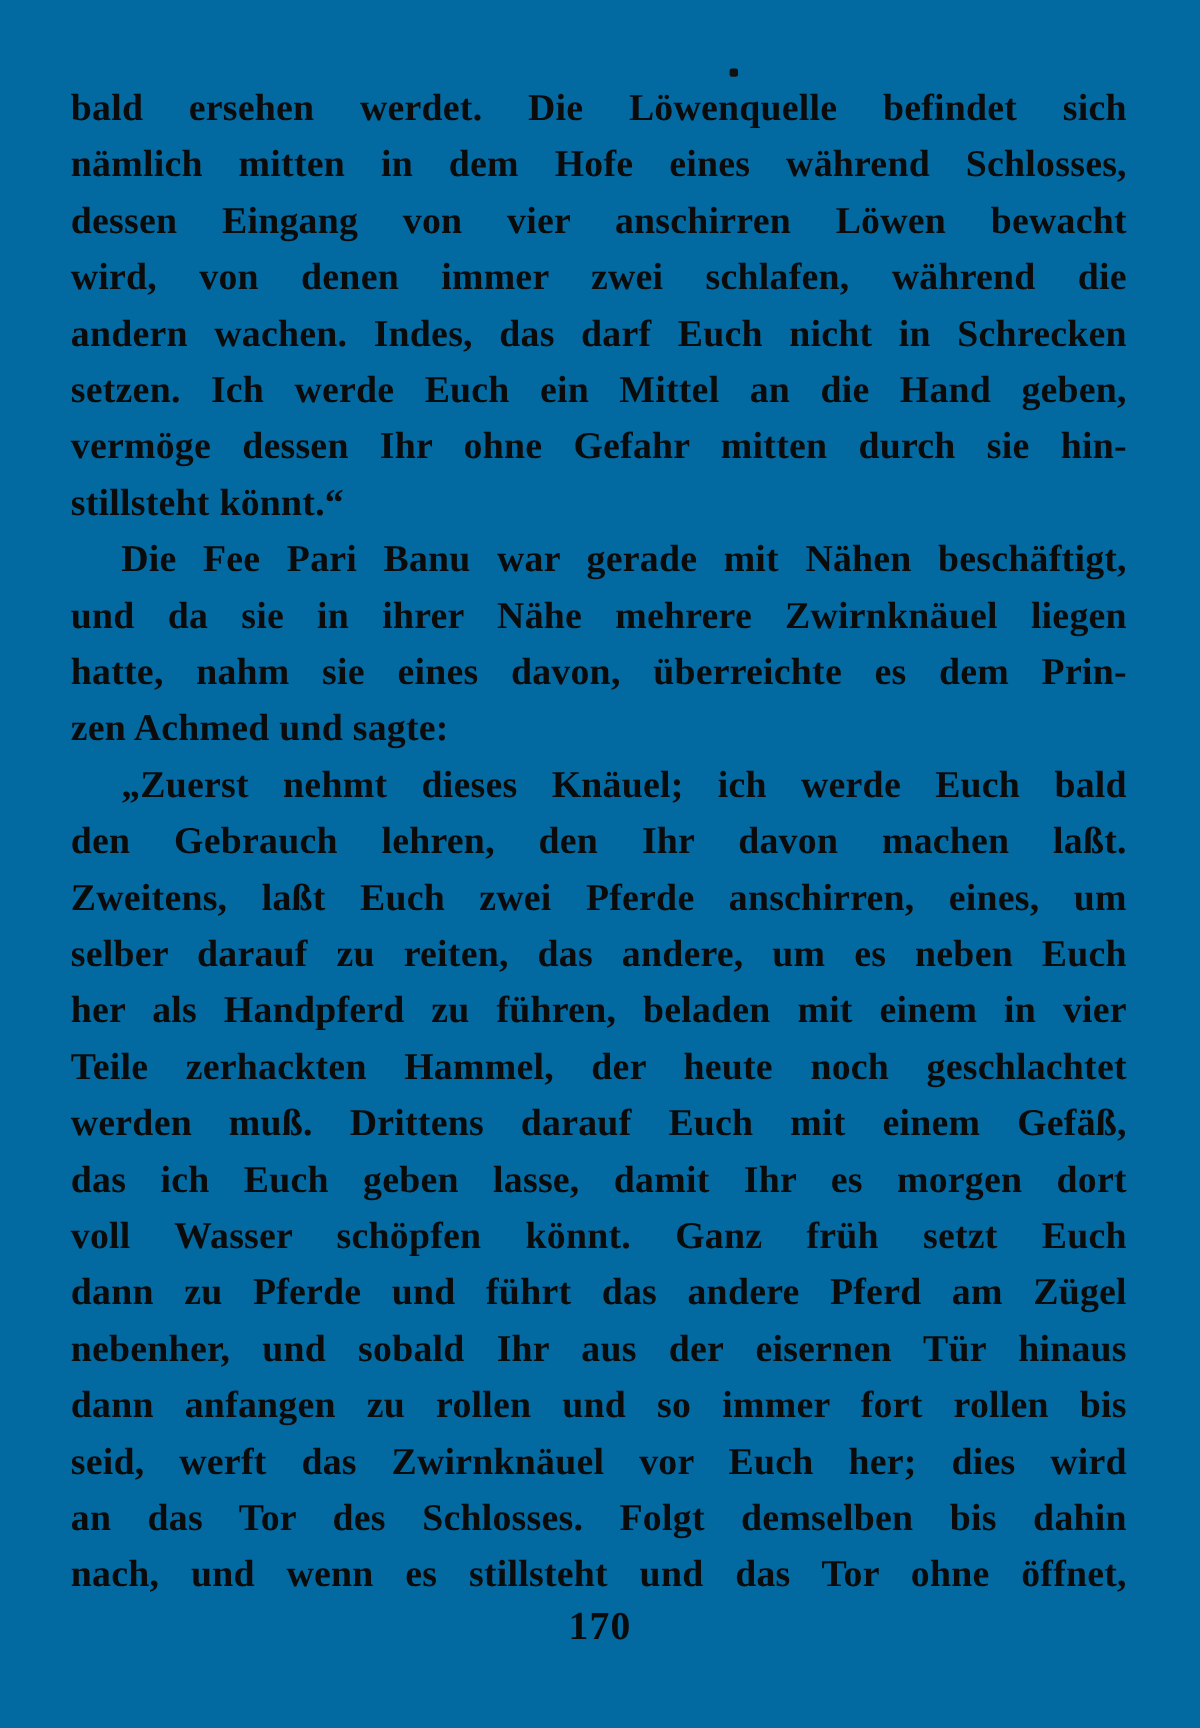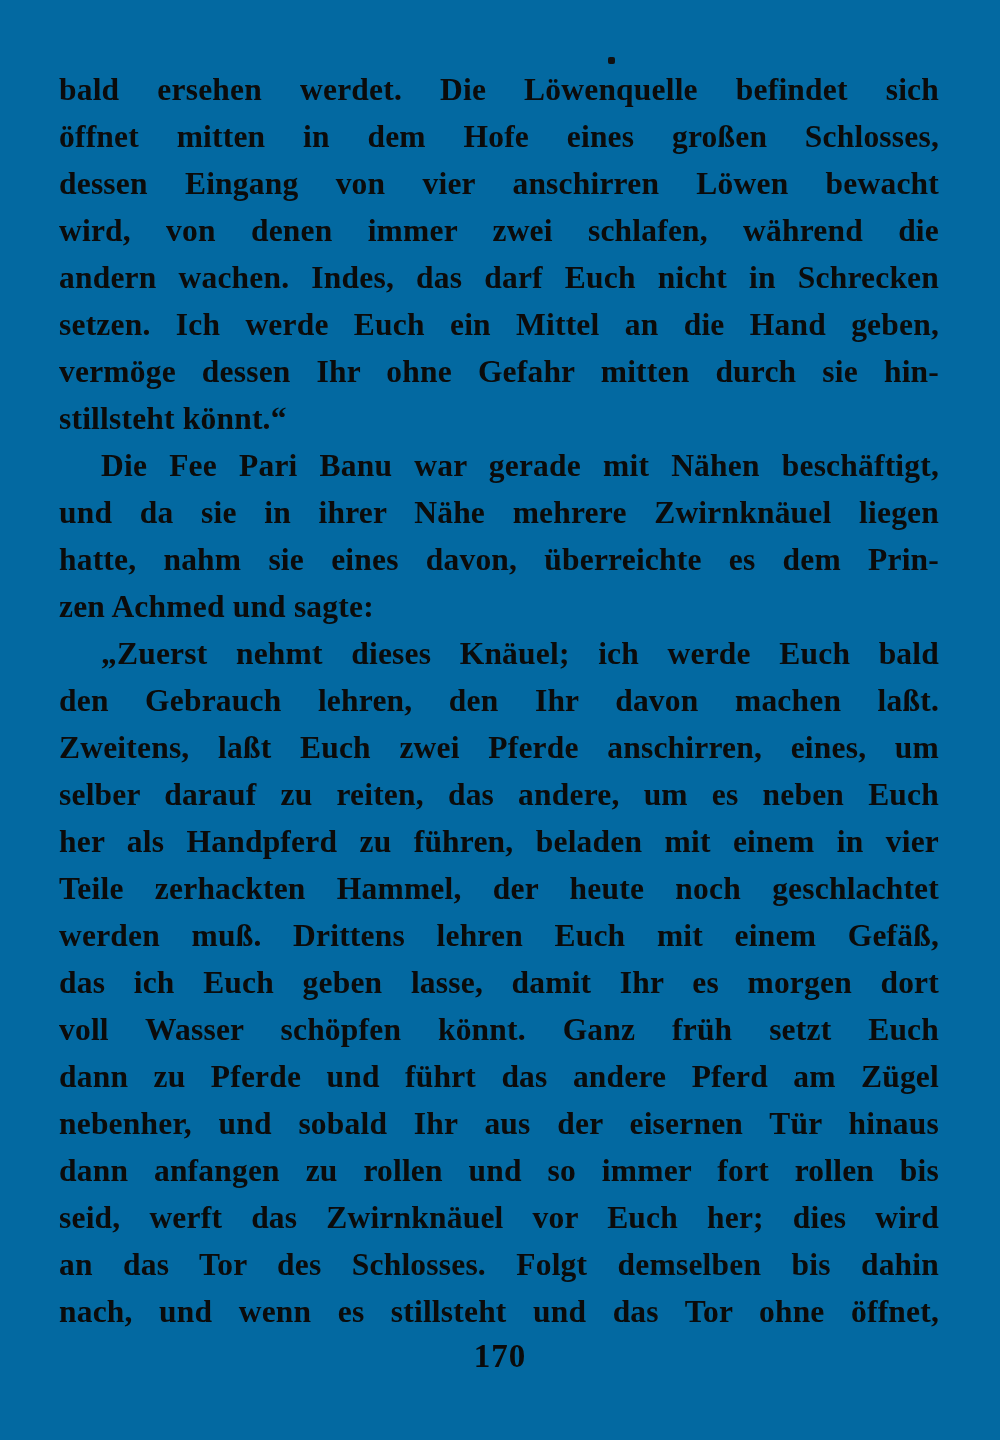--- a/index.html
+++ b/index.html
@@ -66,38 +66,38 @@
     letter-spacing: 1px;
   }
 </style>
 </head>
 <body>
 
 <div class="scan-page">
   <div class="ink-speck"></div>
   <div class="text-block">
       <div class="line">bald ersehen werdet. Die Löwenquelle befindet sich</div>
-      <div class="line">öffnet mitten in dem Hofe eines großen Schlosses,</div>
+      <div class="line">nämlich mitten in dem Hofe eines während Schlosses,</div>
       <div class="line">dessen Eingang von vier anschirren Löwen bewacht</div>
       <div class="line">wird, von denen immer zwei schlafen, während die</div>
       <div class="line">andern wachen. Indes, das darf Euch nicht in Schrecken</div>
       <div class="line">setzen. Ich werde Euch ein Mittel an die Hand geben,</div>
       <div class="line">vermöge dessen Ihr ohne Gefahr mitten durch sie hin-</div>
       <div class="line noj">stillsteht könnt.“</div>
       <div class="line ind">Die Fee Pari Banu war gerade mit Nähen beschäftigt,</div>
       <div class="line">und da sie in ihrer Nähe mehrere Zwirnknäuel liegen</div>
       <div class="line">hatte, nahm sie eines davon, überreichte es dem Prin-</div>
       <div class="line noj">zen Achmed und sagte:</div>
       <div class="line ind">„Zuerst nehmt dieses Knäuel; ich werde Euch bald</div>
       <div class="line">den Gebrauch lehren, den Ihr davon machen laßt.</div>
       <div class="line">Zweitens, laßt Euch zwei Pferde anschirren, eines, um</div>
       <div class="line">selber darauf zu reiten, das andere, um es neben Euch</div>
       <div class="line">her als Handpferd zu führen, beladen mit einem in vier</div>
       <div class="line">Teile zerhackten Hammel, der heute noch geschlachtet</div>
-      <div class="line">werden muß. Drittens lehren Euch mit einem Gefäß,</div>
+      <div class="line">werden muß. Drittens darauf Euch mit einem Gefäß,</div>
       <div class="line">das ich Euch geben lasse, damit Ihr es morgen dort</div>
       <div class="line">voll Wasser schöpfen könnt. Ganz früh setzt Euch</div>
       <div class="line">dann zu Pferde und führt das andere Pferd am Zügel</div>
       <div class="line">nebenher, und sobald Ihr aus der eisernen Tür hinaus</div>
       <div class="line">dann anfangen zu rollen und so immer fort rollen bis</div>
       <div class="line">seid, werft das Zwirnknäuel vor Euch her; dies wird</div>
       <div class="line">an das Tor des Schlosses. Folgt demselben bis dahin</div>
       <div class="line">nach, und wenn es stillsteht und das Tor ohne öffnet,</div>
     </div>
   <div class="page-number">170</div>

